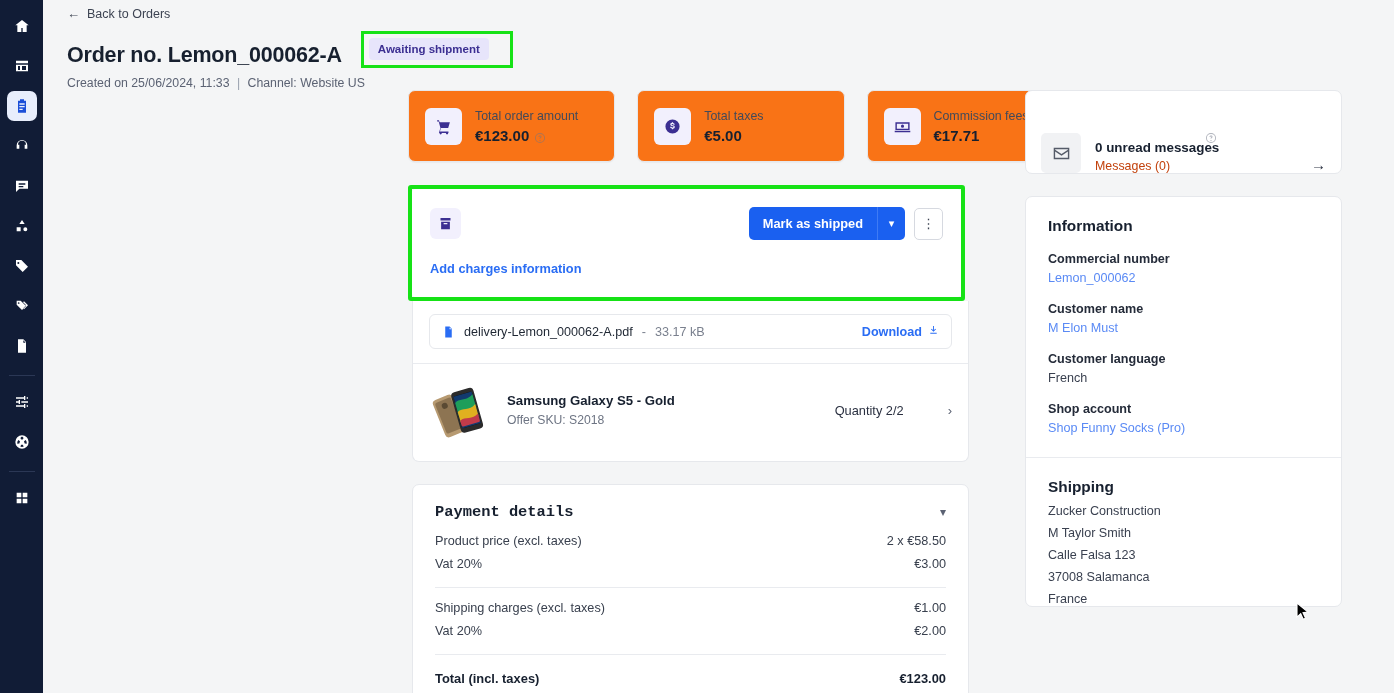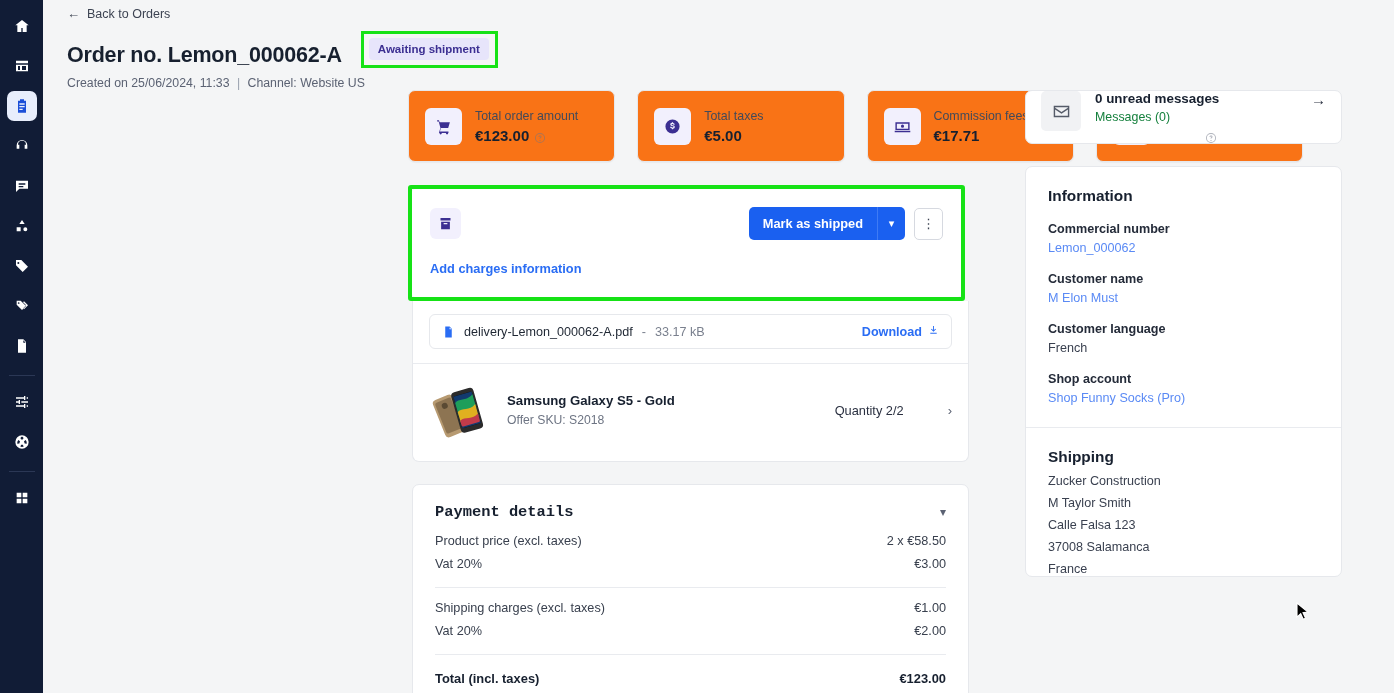--- a/index.html
+++ b/index.html
@@ -40,21 +40,21 @@
   .back-link {
     display: inline-flex; align-items: center; gap: 7px;
     font-size: 12.5px; color: #3c4352; cursor: pointer; font-weight: 400;
   }
   .back-link .arr { font-size: 13px; line-height: 1; }
   .title-row { display: flex; align-items: flex-end; gap: 0; margin-top: 9px; }
   .order-title { font-size: 21.5px; font-weight: 700; color: #17202f; letter-spacing: -0.2px; }
   .badge-wrap {
     margin-left: 19px;
     border: 3px solid #16e216;
-    padding: 4px 6px 5px 5px;
+    padding: 4px 21px 5px 5px;
     display: inline-flex;
   }
   .badge {
     background: #e7e5fb; color: #3c2f92;
     font-size: 11.5px; font-weight: 700;
     padding: 5px 9px; border-radius: 4px; white-space: nowrap;
   }
   .sub-line { font-size: 12.3px; color: #5b6273; margin-top: 8px; }
   .sub-sep { color: #9aa0ad; padding: 0 4px; }
 
@@ -173,30 +173,30 @@
   .pay-line.tight { margin-top: 9px; }
   .pay-hr { height: 1px; background: #e9ebef; margin: 16px 0 2px; }
   .pay-total {
     display: flex; justify-content: space-between; margin-top: 16px;
     font-size: 12.9px; font-weight: 700; color: #17202f;
   }
 
   
   .msg-card {
     background: #fff; border: 1px solid #e6e8ec; border-radius: 7px;
-    height: 54px; display: flex; align-items: flex-start; padding: 0 15px; gap: 14px;
+    height: 84px; display: flex; align-items: flex-end; padding: 0 15px; gap: 14px;
     cursor: pointer;
   }
   .msg-ico {
     width: 40px; height: 40px; flex: 0 0 40px; border-radius: 5px; background: #f1f2f4;
     display: flex; align-items: center; justify-content: center;
   }
   .msg-ico svg { width: 17px; height: 13px; fill: #555b68; }
   .msg-title { font-size: 13.4px; font-weight: 700; color: #17202f; }
-  .msg-sub { font-size: 12.4px; color: #15803d; margin-top: 4px; }
+  .msg-sub { font-size: 12.4px; color: #c2410c; margin-top: 4px; }
   .msg-arrow { margin-left: auto; color: #2a3040; font-size: 15px; }
 
   .info-card {
     background: #fff; border: 1px solid #e6e8ec; border-radius: 7px;
     margin-top: 22px; padding: 20px 22px 0 22px;
   }
   .info-h { font-size: 15.4px; font-weight: 700; color: #17202f; }
   .info-label { font-size: 12.6px; font-weight: 700; color: #242b39; margin-top: 17px; }
   .info-value { font-size: 12.6px; color: #3a4150; margin-top: 5px; }
   .info-link { font-size: 12.6px; color: #5a8af5; margin-top: 5px; cursor: pointer; font-weight: 400; }

